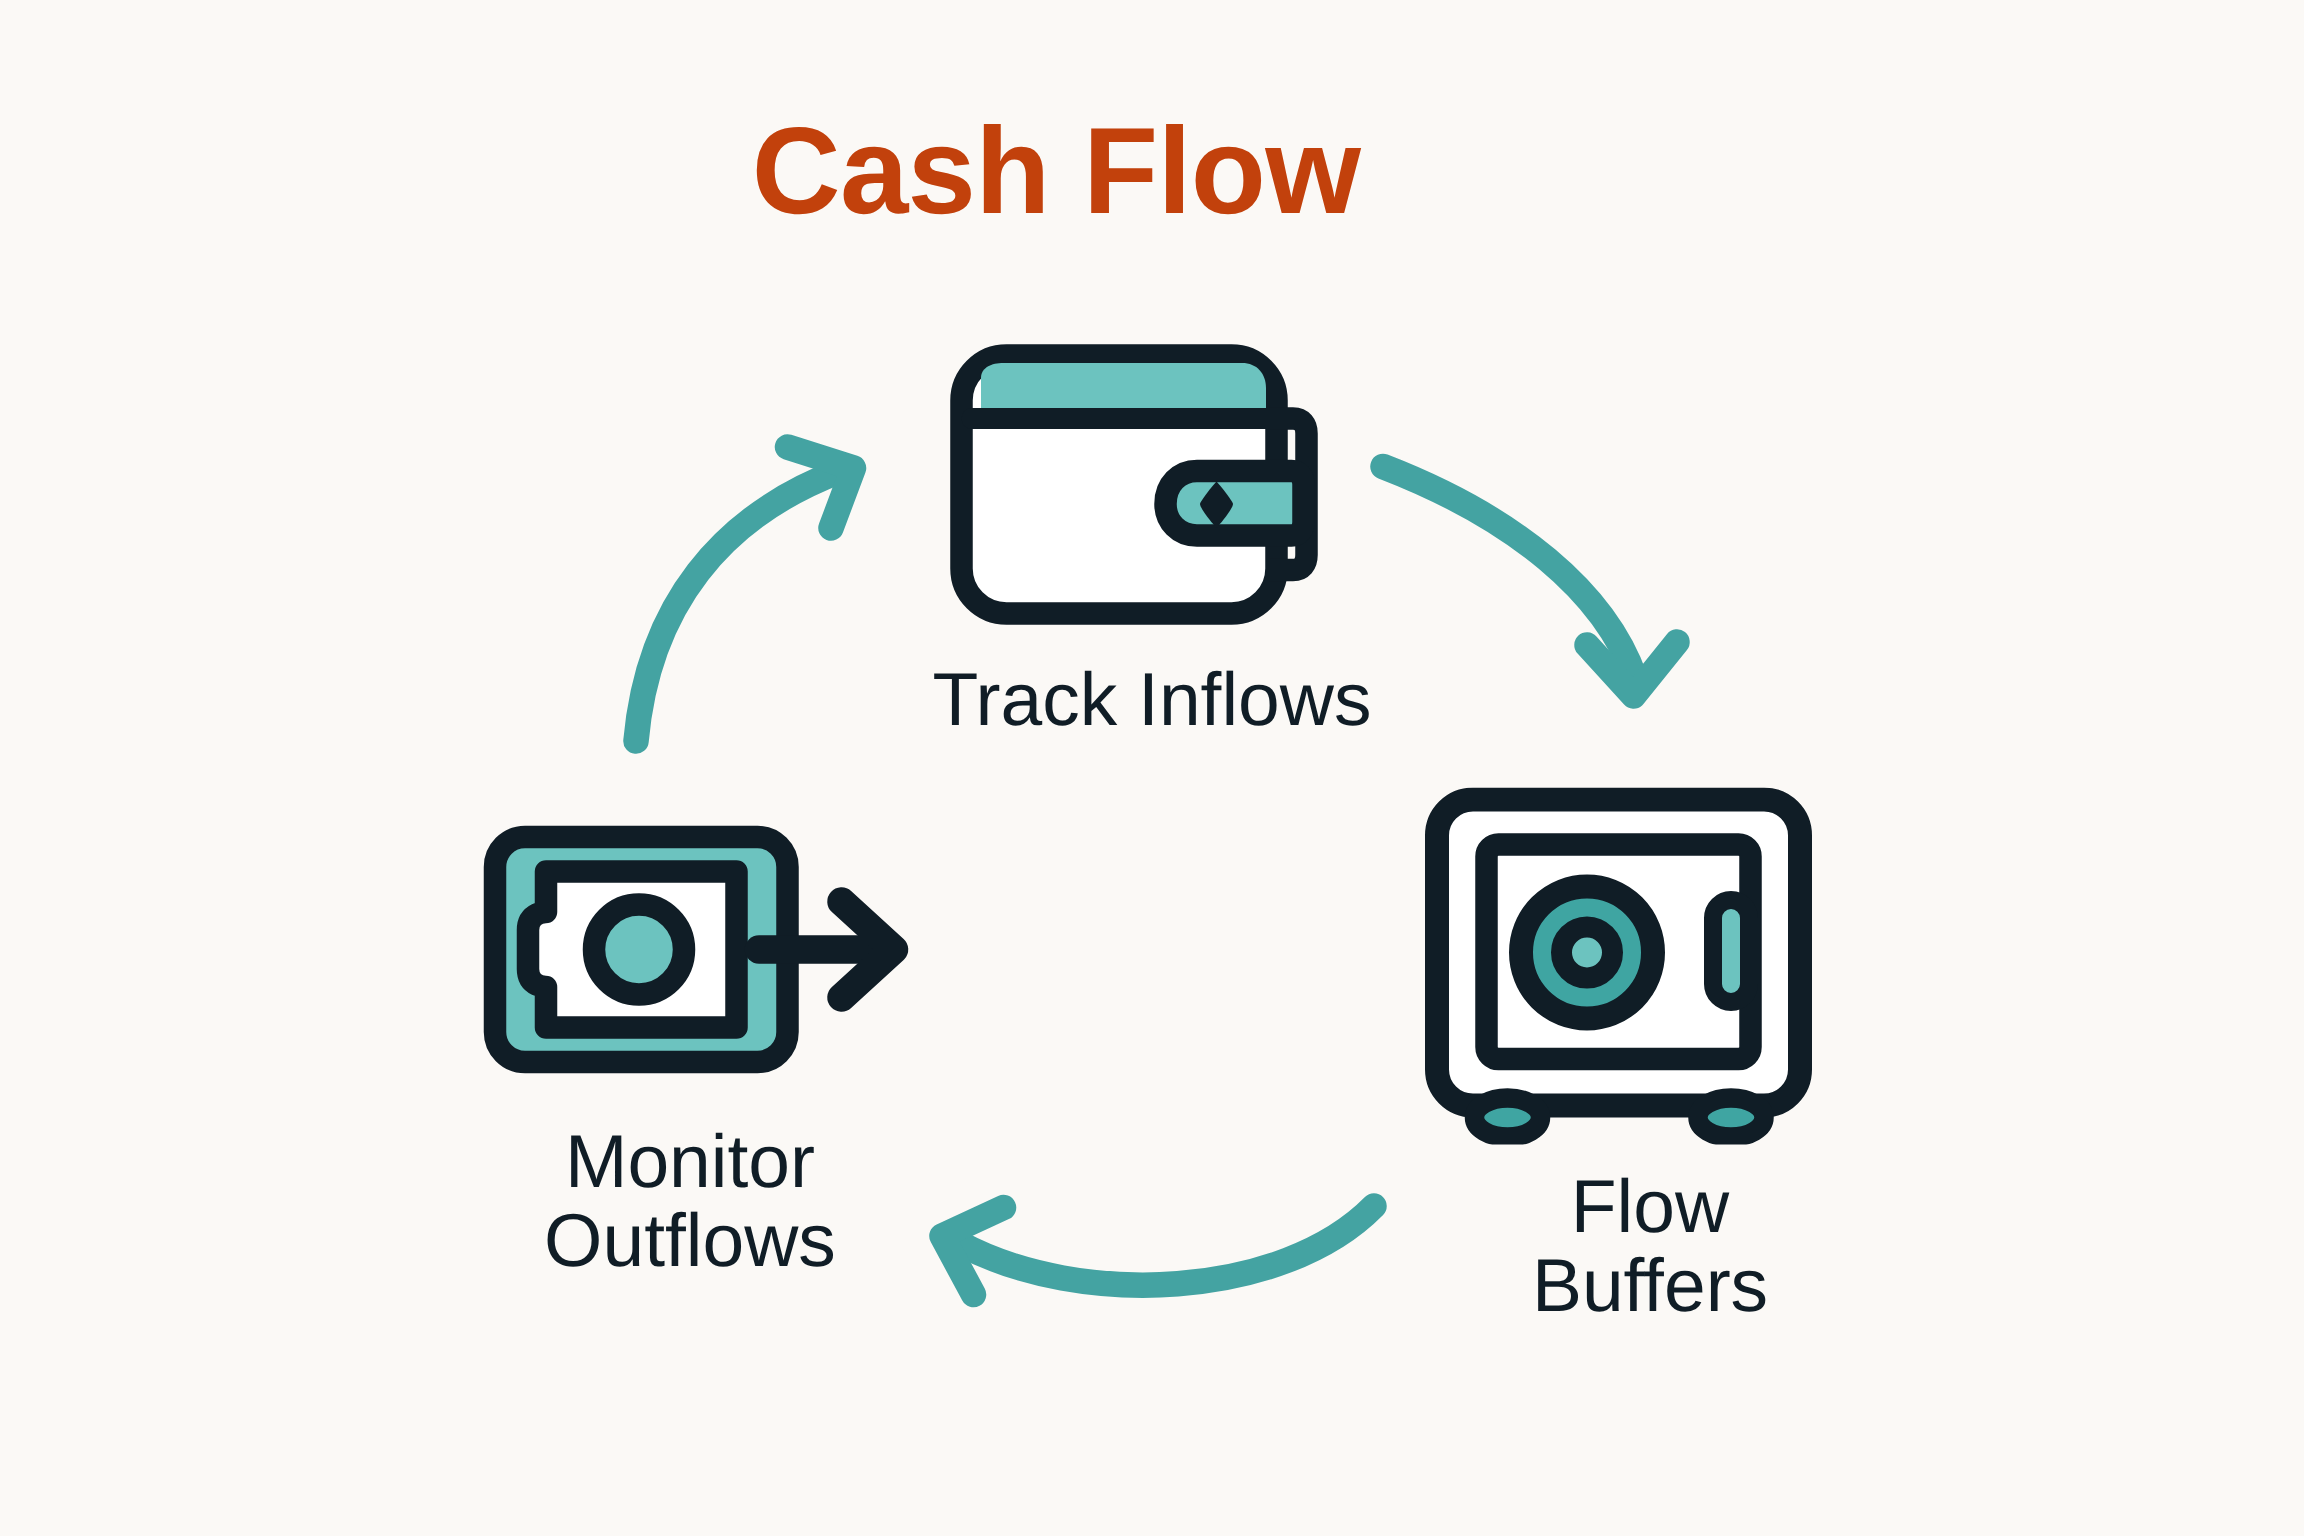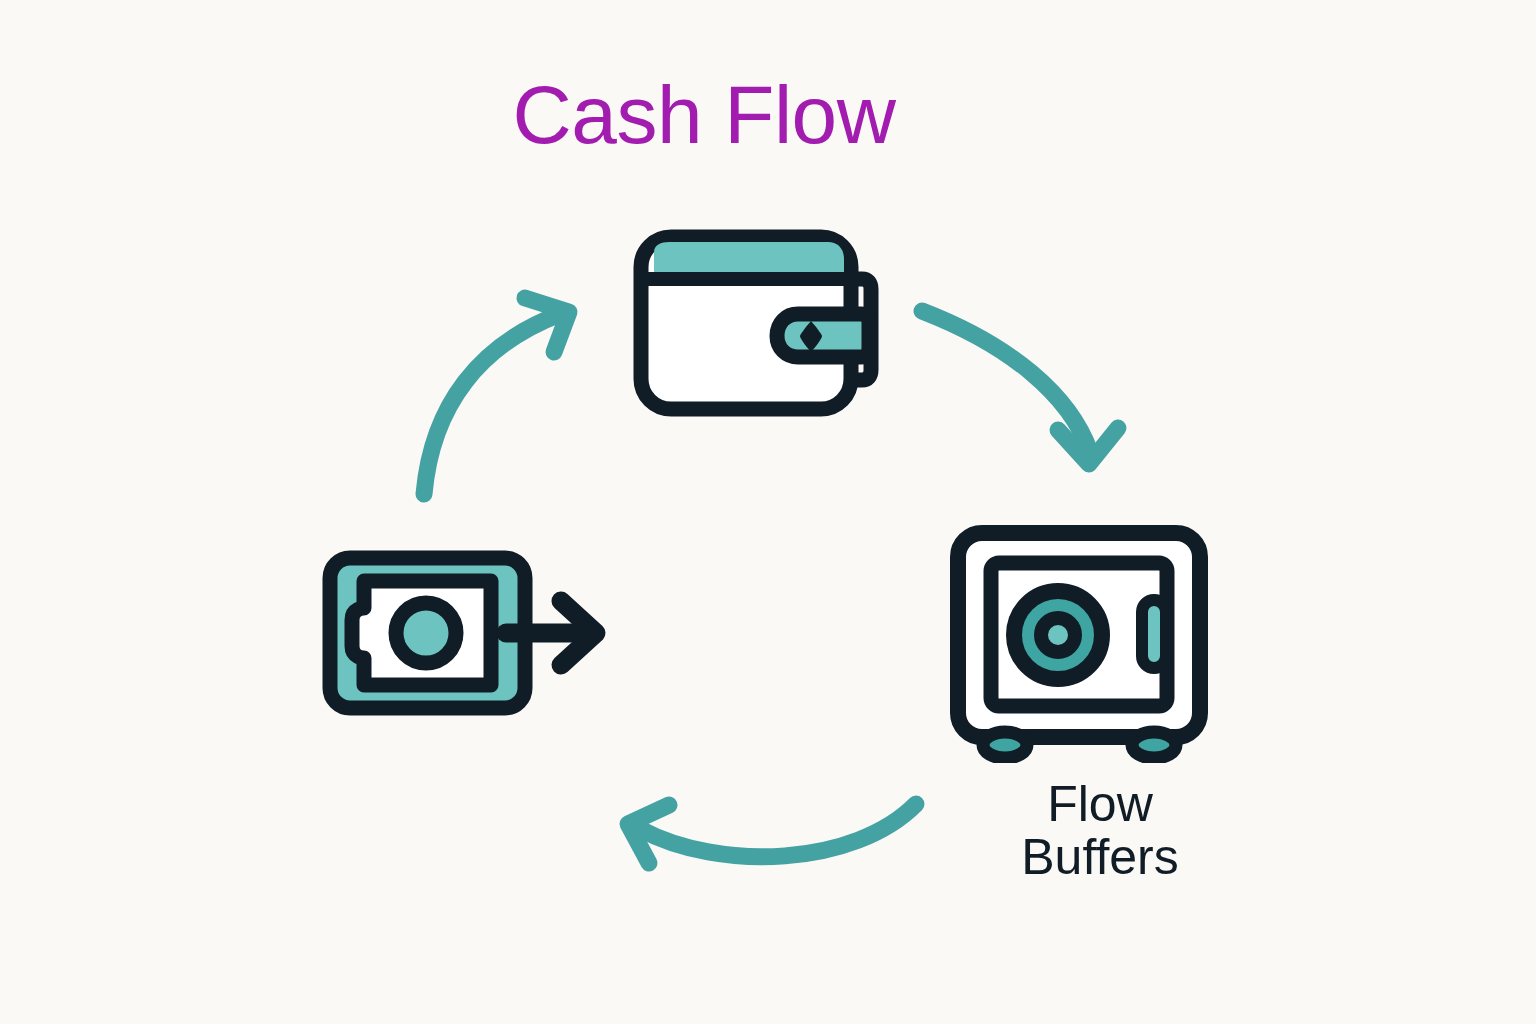--- a/index.html
+++ b/index.html
@@ -19,23 +19,23 @@
     height: 1024px;
     background: #FBF9F6;
   }
   #title {
     position: absolute;
     top: 74px;
     left: 0;
     width: 1408px;
     text-align: center;
     font-size: 82px;
-    font-weight: 400;
+    font-weight: 700;
     letter-spacing: -0.5px;
-    color: #a21caf;
+    color: #c2410c;
     line-height: 1;
   }
   .node-label {
     position: absolute;
     text-align: center;
     font-size: 50px;
     font-weight: 500;
     color: #101D26;
     line-height: 1.06;
     white-space: pre-line;
@@ -144,18 +144,21 @@
 
       <circle cx="106" cy="85" r="30" fill="#6CC3BF" stroke="#101D26" stroke-width="15"></circle>
 
       <g stroke="#101D26" stroke-width="19" stroke-linecap="round" stroke-linejoin="round" fill="none">
         <path d="M 186 85 L 273 85"></path>
         <path d="M 241 53 L 276 85 L 241 117"></path>
       </g>
     </svg>
   </div>
 
+  <div class="node-label" id="label-track">Track Inflows</div>
 
   <div class="node-label" id="label-build">Flow
 Buffers</div>
 
+  <div class="node-label" id="label-monitor">Monitor
+Outflows</div>
 
 </div>
 
 </body></html>

